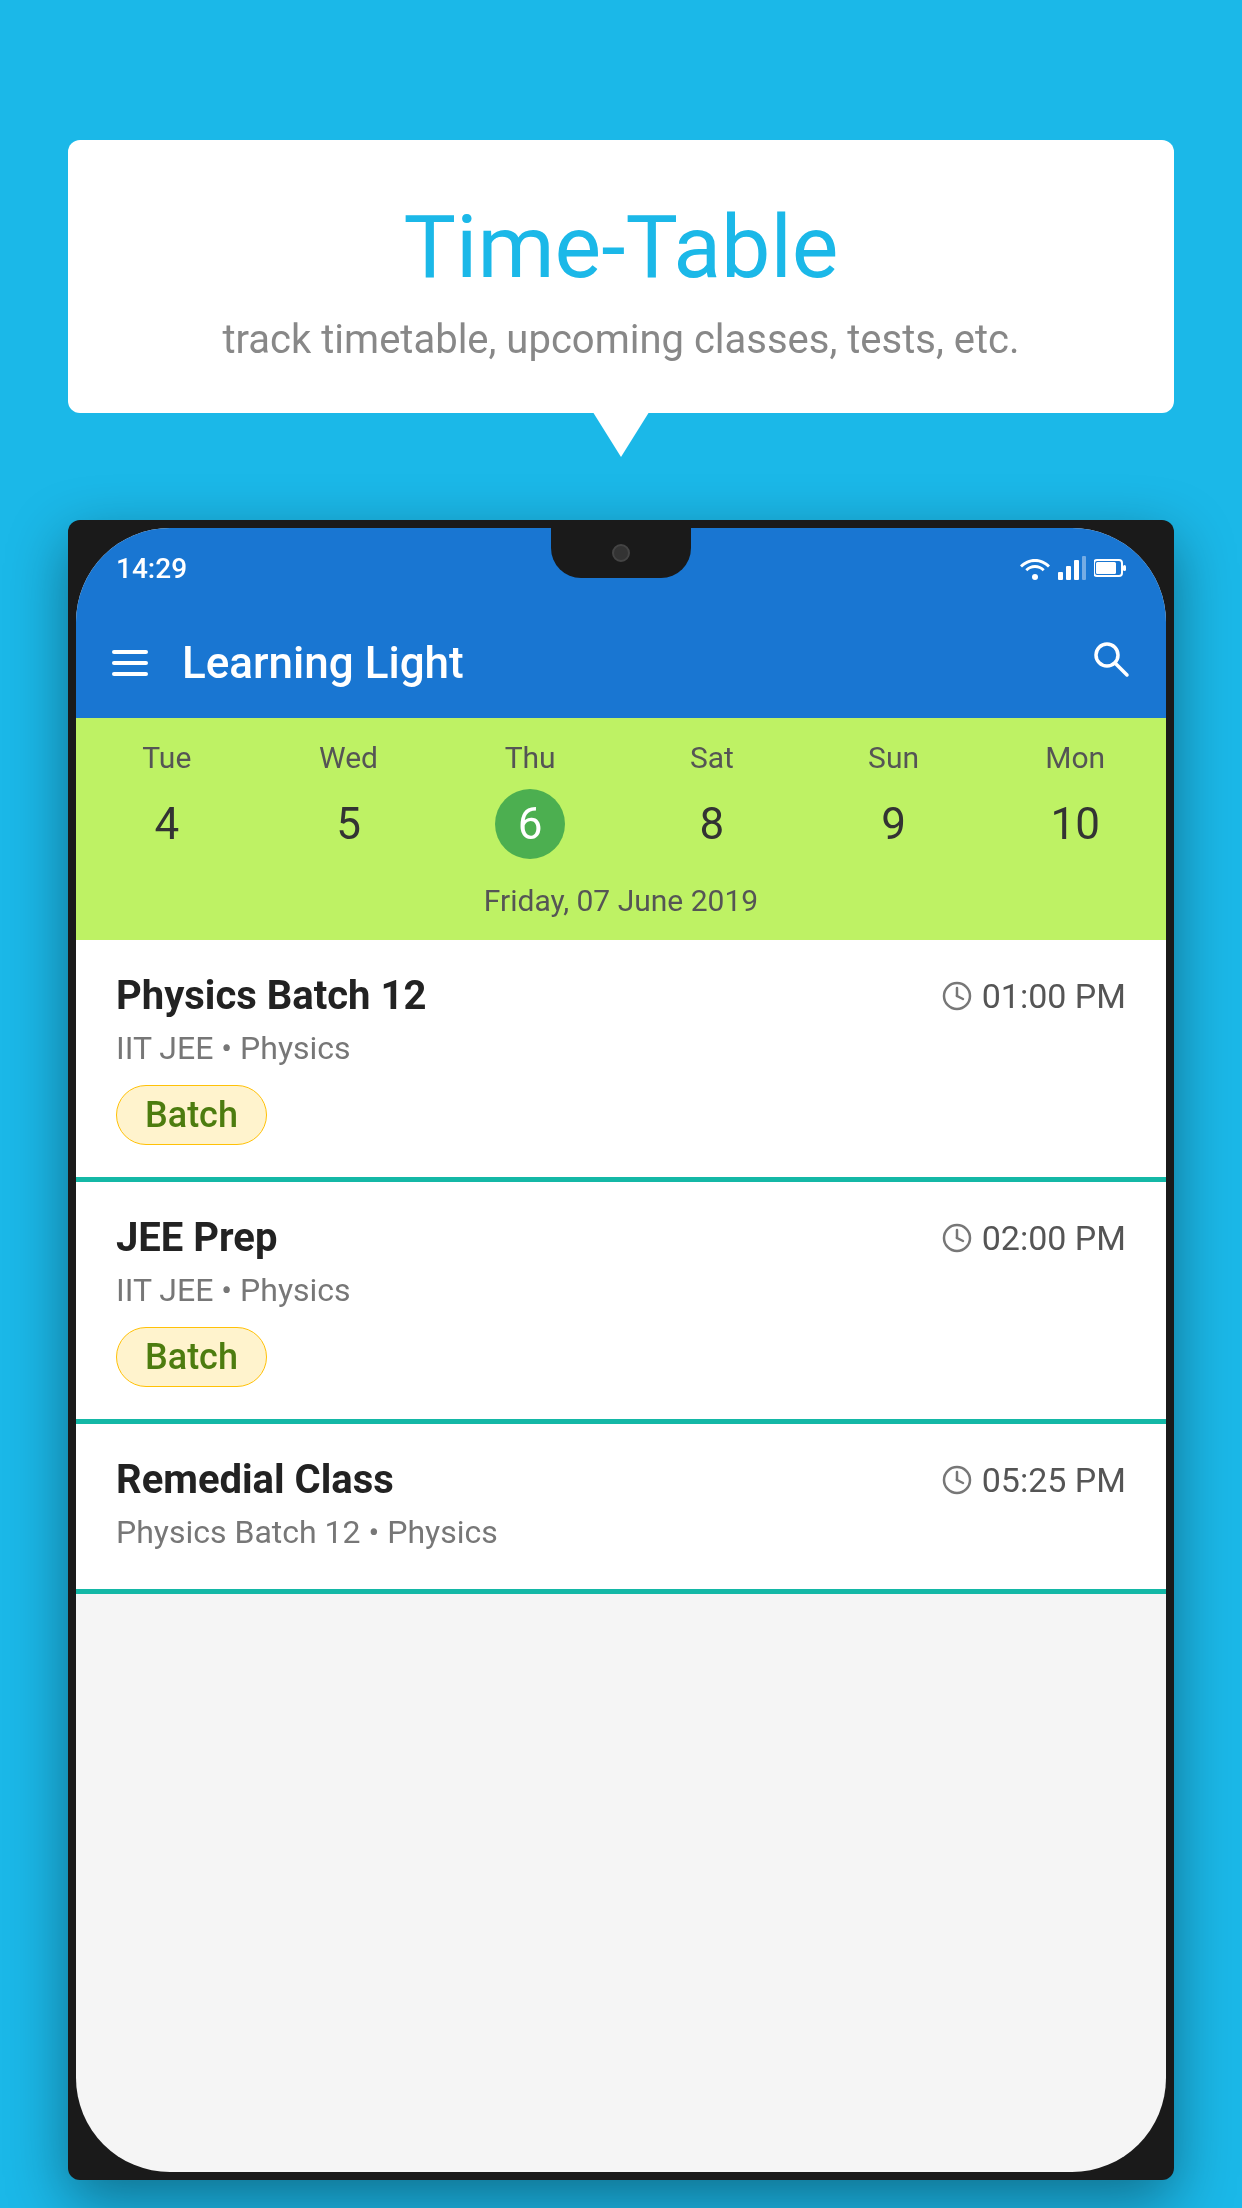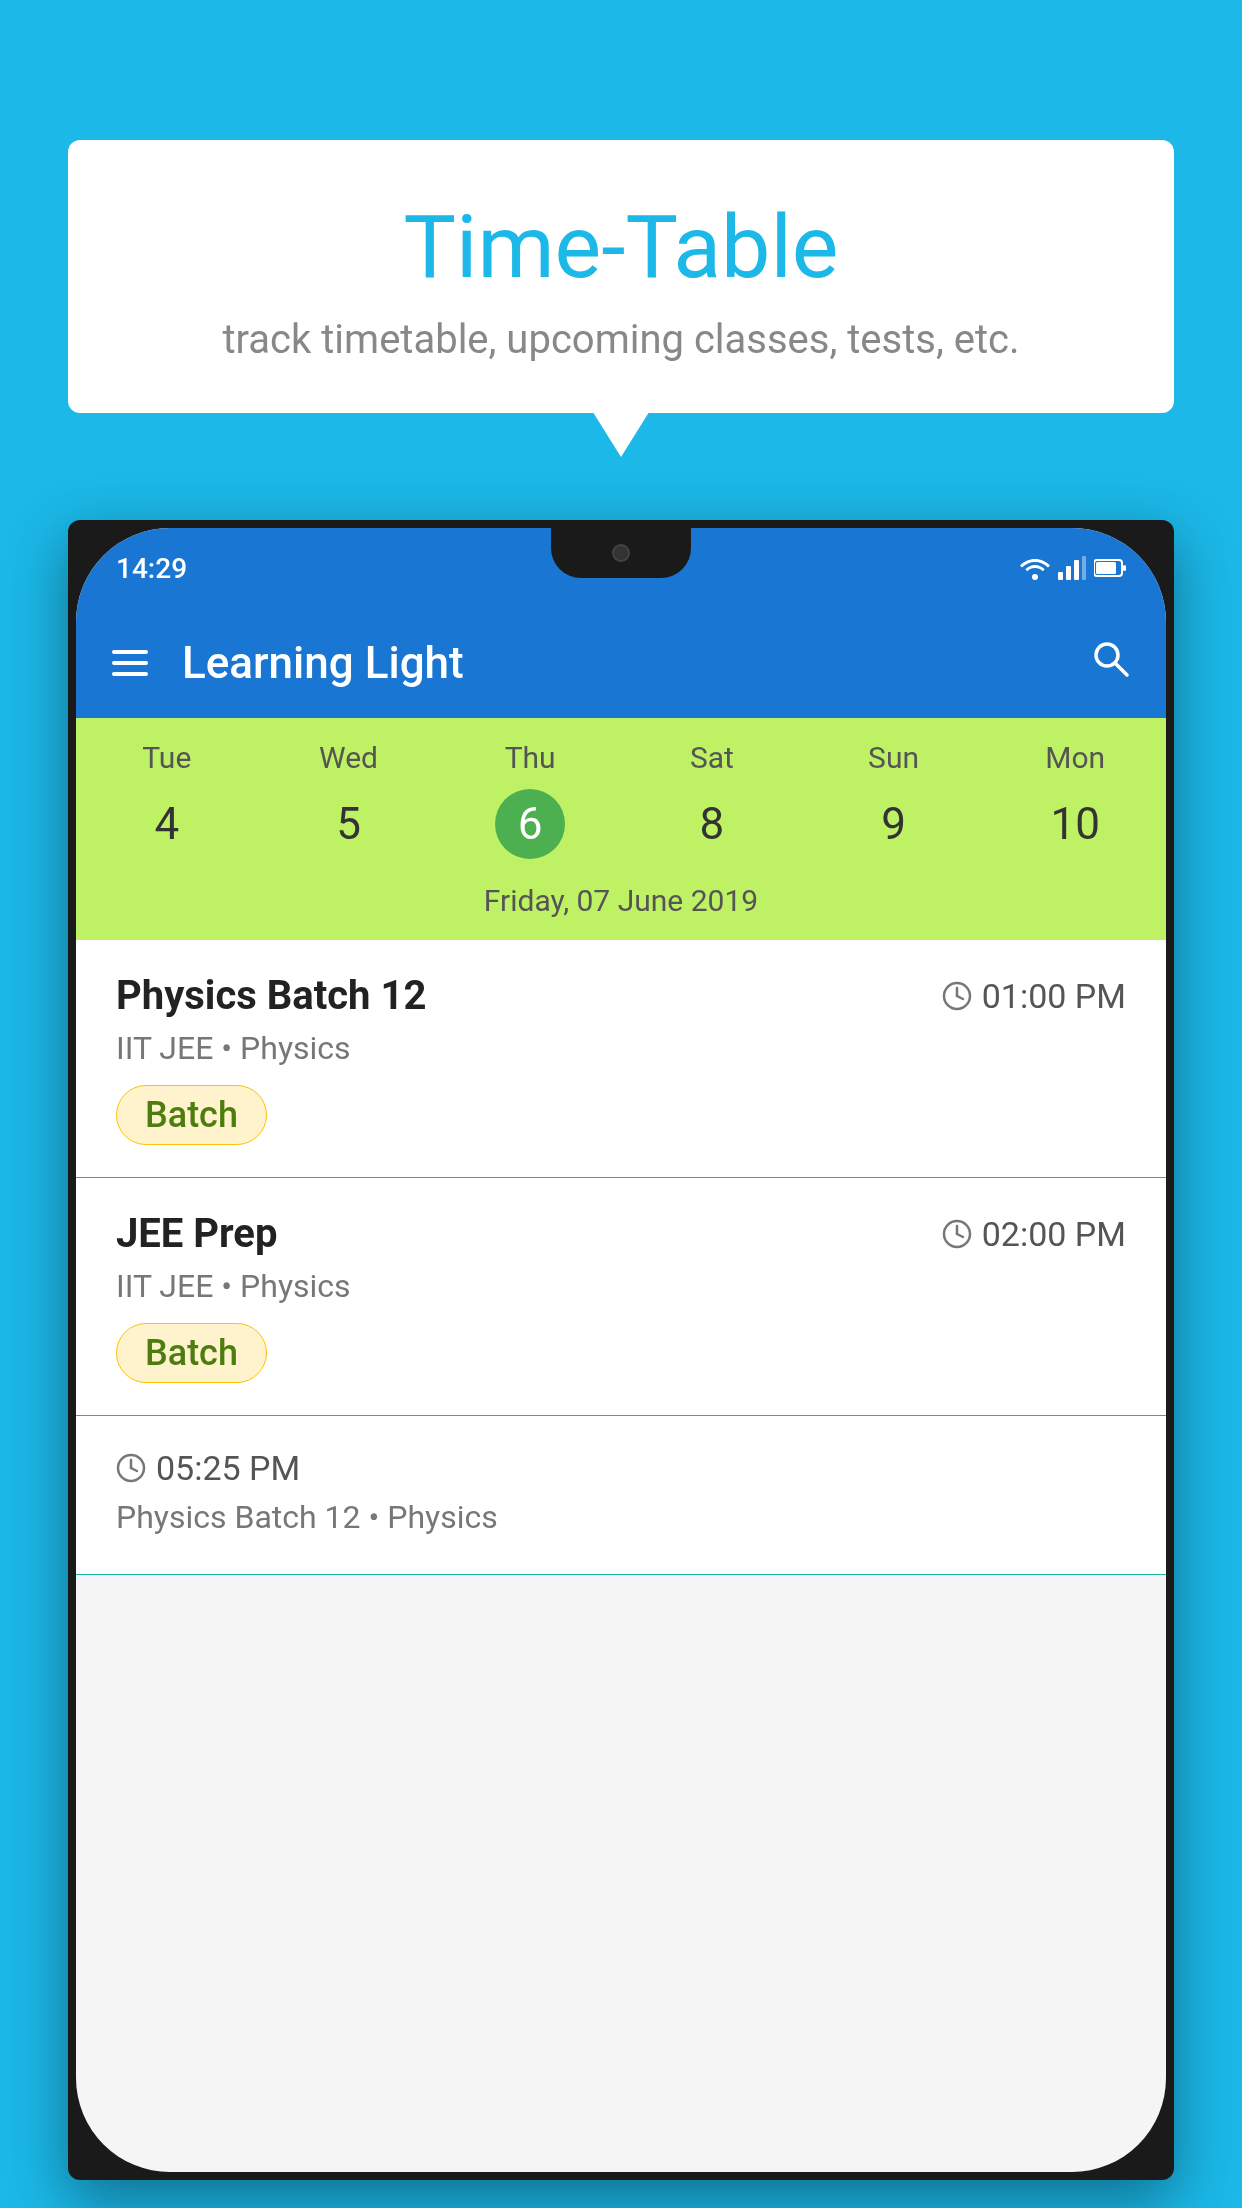--- a/index.html
+++ b/index.html
@@ -218,21 +218,21 @@
     }
 
     
     .schedule-list {
       background: white;
       overflow-y: auto;
     }
 
     .schedule-item {
       padding: 32px 40px;
-      border-bottom: 1px solid #14b8a6;
+      border-bottom: 5px solid #14b8a6;
       background: white;
     }
 
     .item-header {
       display: flex;
       align-items: center;
       justify-content: space-between;
       margin-bottom: 10px;
     }
 
@@ -378,20 +378,21 @@
               <svg width="30" height="30" viewBox="0 0 30 30" fill="none">
                 <circle cx="15" cy="15" r="13" stroke="#777" stroke-width="2.5"></circle>
                 <line x1="15" y1="7" x2="15" y2="15" stroke="#777" stroke-width="2.5" stroke-linecap="round"></line>
                 <line x1="15" y1="15" x2="21" y2="18" stroke="#777" stroke-width="2.5" stroke-linecap="round"></line>
               </svg>
               <span>02:00 PM</span>
             </div>
           </div><div class="item-subtitle">IIT JEE • Physics</div><span class="batch-tag">Batch</span></div>
         <div class="schedule-item partial">
           <div class="item-header">
+            <div class="item-title">Remedial Class</div>
             <div class="item-time">
               <svg width="30" height="30" viewBox="0 0 30 30" fill="none">
                 <circle cx="15" cy="15" r="13" stroke="#777" stroke-width="2.5"></circle>
                 <line x1="15" y1="7" x2="15" y2="15" stroke="#777" stroke-width="2.5" stroke-linecap="round"></line>
                 <line x1="15" y1="15" x2="21" y2="18" stroke="#777" stroke-width="2.5" stroke-linecap="round"></line>
               </svg>
               <span>05:25 PM</span>
             </div>
           </div>
           <div class="item-subtitle">Physics Batch 12 • Physics</div>

